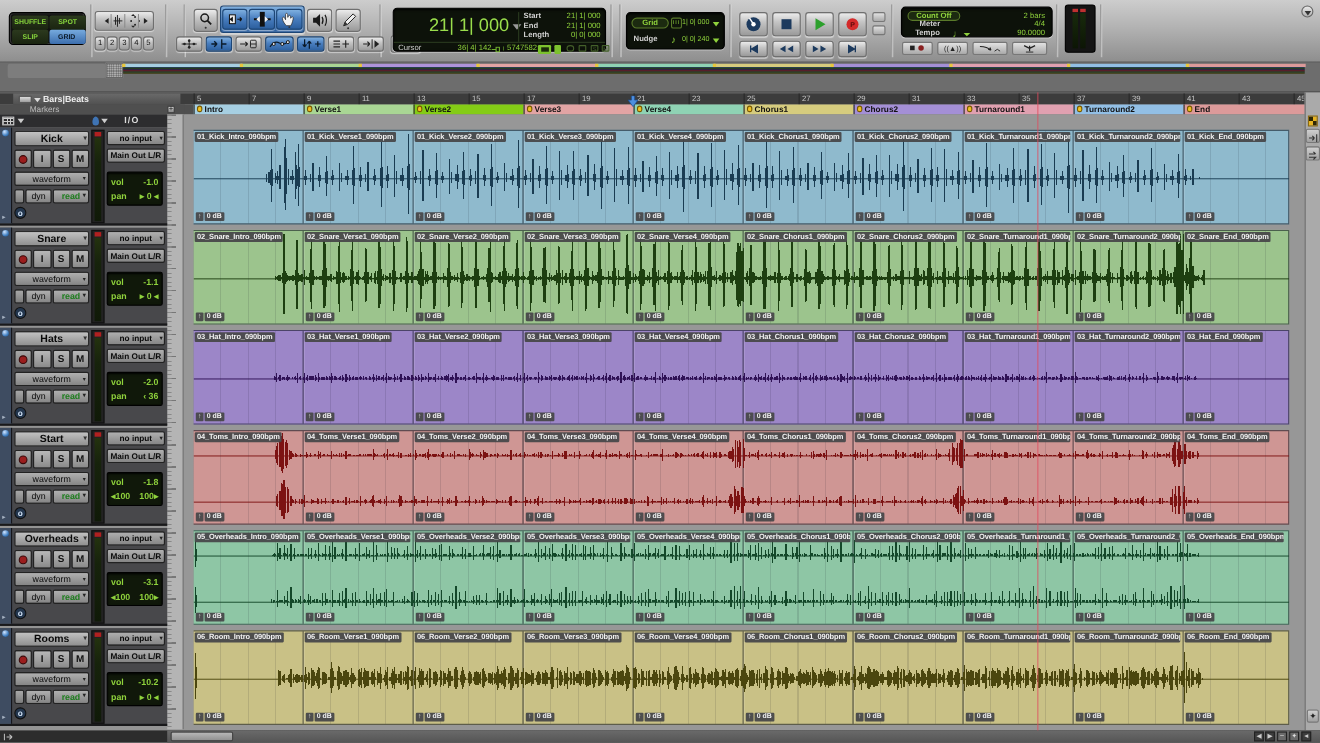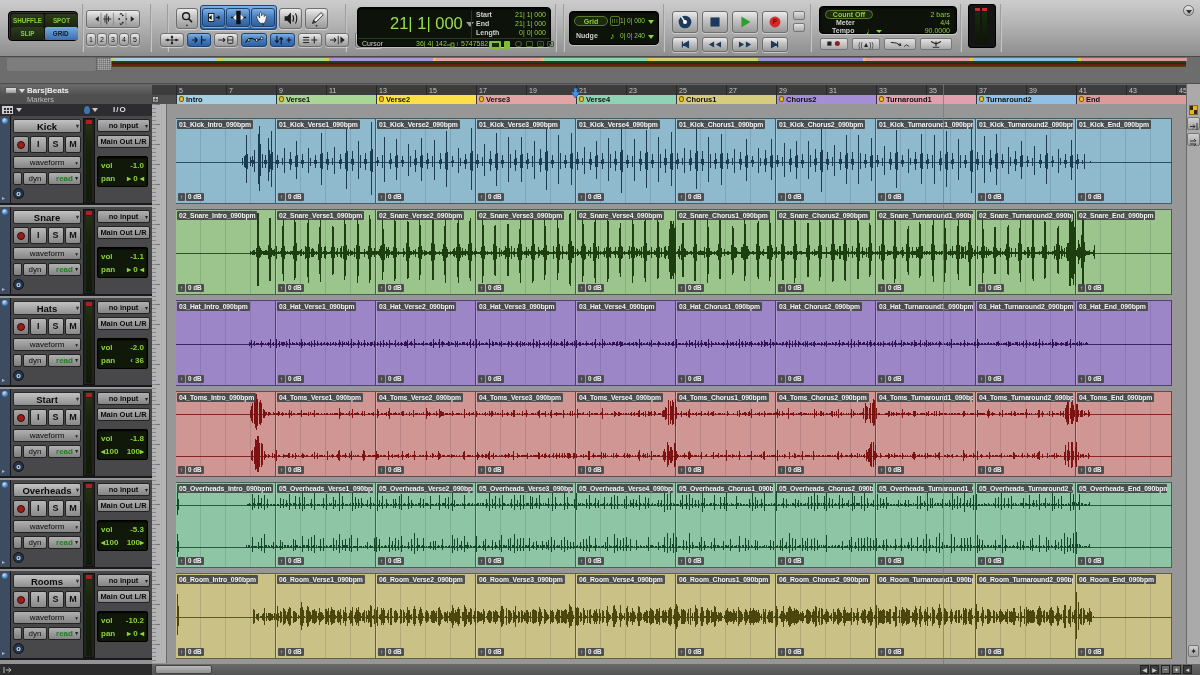--- a/index.html
+++ b/index.html
@@ -19,21 +19,21 @@
 #cline{position:absolute;left:0;top:30px;width:100%;height:10px;border-top:1px solid #2a3a1e;font-size:7px}
 #gridbox{position:absolute;left:569px;top:11px;width:90px;height:34px;background:#0d120a;border-radius:4px;border:1px solid #000;box-shadow:inset 0 1px 2px #000,0 1px 0 rgba(255,255,255,.4);font-size:7px}
 #cobox{position:absolute;left:819px;top:6px;width:138px;height:28px;background:#0d120a;border-radius:4px;border:1px solid #000;font-size:7px;box-shadow:inset 0 1px 2px #000,0 1px 0 rgba(255,255,255,.4)}
 #meterbox{position:absolute;left:968px;top:4px;width:28px;height:44px;background:#141414;border-radius:3px;border:1px solid #000}
 .tinyb{position:absolute;background:linear-gradient(#e2e2e2,#aaaaaa);border:1px solid #777;border-radius:2px}
 
 #univ{position:absolute;left:0;top:57px;width:1200px;height:27px;background:#6d6d6d;border-bottom:1px solid #4e4e4e}
 #univin{position:absolute;left:0;top:1px;width:1200px;height:13px}
 
 #ruler{position:absolute;left:0;top:84px;width:1200px;height:11px;background:#3c3c3c;border-top:1px solid #666}
-#rulerL{position:absolute;left:0;top:0;width:152px;height:11px;background:linear-gradient(#6a6a6a,#4e4e4e);color:#eee;font-size:8px;font-weight:bold}
+#rulerL{position:absolute;left:12px;top:0;width:152px;height:11px;background:linear-gradient(#6a6a6a,#4e4e4e);color:#eee;font-size:8px;font-weight:bold}
 .rnum{position:absolute;top:1.5px;font-size:7px;color:#c9c9c9}
 .rline{position:absolute;top:0;width:1px;height:11px;background:#272727}
 #markers{position:absolute;left:0;top:95px;width:1200px;height:9px;background:#4f4f4f}
 #markersL{position:absolute;left:0;top:0;width:168px;height:9px;background:#4f4f4f;color:#bbb;font-size:7.5px}
 .mseg{position:absolute;top:0;height:9px;border-left:1px solid #333;overflow:hidden;white-space:nowrap}
 .mtxt{font-size:7.5px;font-weight:bold;color:#111;position:absolute;left:9px;top:0px}
 .flag{position:absolute;left:2px;top:1px;width:5px;height:6px;background:#f0c020;border:1px solid #7a5a00;border-radius:50% 50% 40% 40%}
 
 #hdr{position:absolute;left:0;top:104px;width:152px;height:12px;background:#2d2d2f;color:#ddd}
 
@@ -466,21 +466,21 @@
 </div>
 <div id="markers">
   <div class="mseg" style="left:176px;width:100px;background:#a6cfe2">
       <span class="flag"></span>
       <span class="mtxt">Intro</span>
     </div>
     <div class="mseg" style="left:276px;width:100px;background:#a9d694">
       <span class="flag"></span>
       <span class="mtxt">Verse1</span>
     </div>
-    <div class="mseg" style="left:376px;width:100px;background:#fde047">
+    <div class="mseg" style="left:376px;width:100px;background:#84cc16">
       <span class="flag"></span>
       <span class="mtxt">Verse2</span>
     </div>
     <div class="mseg" style="left:476px;width:100px;background:#e2a4a4">
       <span class="flag"></span>
       <span class="mtxt">Verse3</span>
     </div>
     <div class="mseg" style="left:576px;width:100px;background:#8fd3b4">
       <span class="flag"></span>
       <span class="mtxt">Verse4</span>
@@ -717,21 +717,21 @@
   <div class="tmeter">
       <div class="mred"></div>
       <div class="mgrn"></div>
     </div>
   <div class="tio">
     <div class="iob">no input<span class="iov">▾</span></div>
     <div class="iob">Main Out L/R<span class="iov">♩</span></div>
     <div class="lcd">
       <div class="lrow">
           <span>vol</span>
-          <span class="pv">-5.3</span>
+          <span class="pv">-3.1</span>
         </div>
       <div class="lrow">
           <span class="pv" style="width:100%;display:flex;justify-content:space-between">
             <span>◂100</span>
             <span>100▸</span>
           </span>
         </div>
     </div>
   </div>
 </div>

